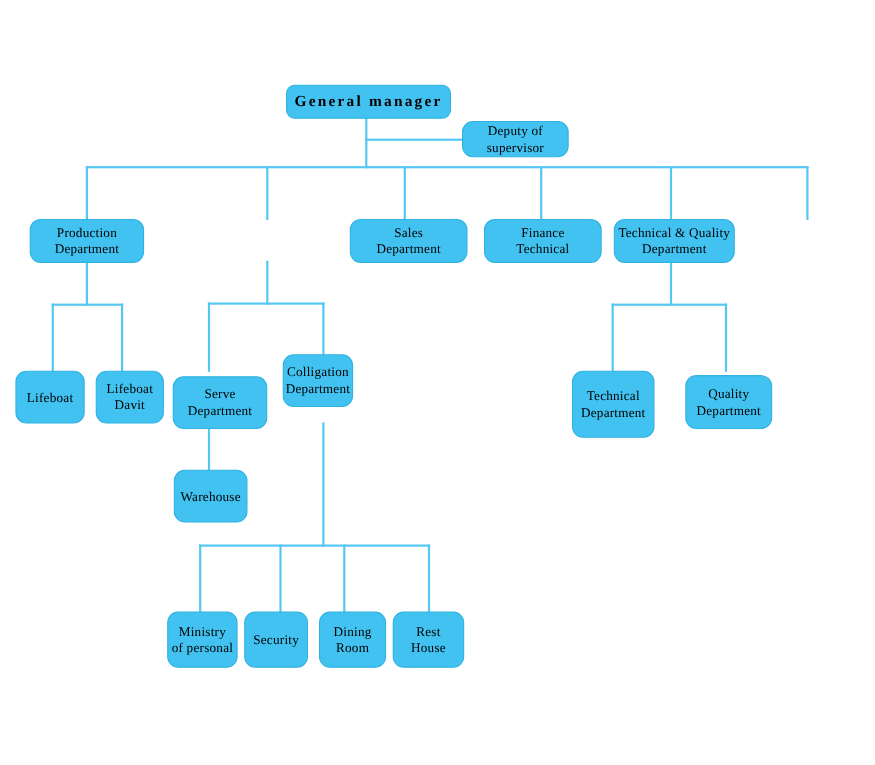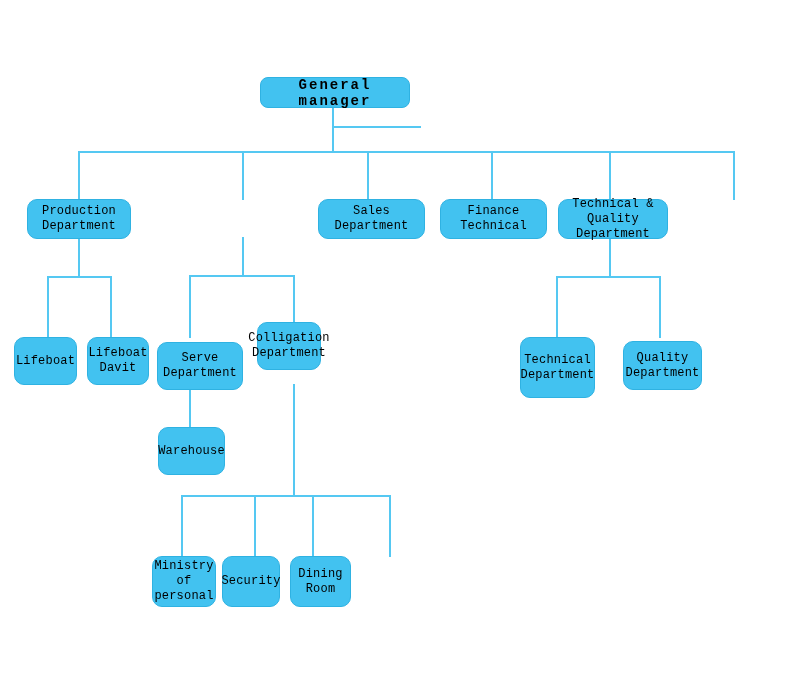--- a/index.html
+++ b/index.html
@@ -9,21 +9,21 @@
     --text: #000000;
     --background: #ffffff;
   }
   * { margin: 0; padding: 0; box-sizing: border-box; }
   html, body { background: var(--background); }
   #canvas {
     position: relative;
     width: 795px;
     height: 695px;
     background: var(--background);
-    font-family: Liberation Mono, monospace;
+    font-family: Liberation Serif, serif;
     overflow: hidden;
   }
   .node {
     position: absolute;
     background: var(--box-fill);
     border: 1px solid var(--box-border);
     border-radius: 10px;
     display: flex;
     align-items: center;
     justify-content: center;
@@ -86,20 +86,24 @@
 
   <div class="vl" style="left:609px;top:237px;height:41px"></div>
   <div class="hl" style="left:556px;top:276px;width:105px"></div>
   <div class="vl" style="left:556px;top:276px;height:62px"></div>
   <div class="vl" style="left:659px;top:276px;height:62px"></div>
 
   <div class="node big" style="left:260px;top:77px;width:150px;height:31px">
     <span class="lbl">General manager</span>
   </div>
 
+  <div class="node" style="left:420px;top:110px;width:97px;height:33px">
+    <span class="lbl">Deputy of
+supervisor</span>
+  </div>
 
   <div class="node" style="left:27px;top:199px;width:104px;height:40px">
     <span class="lbl">Production
 Department</span>
   </div>
 
 
   <div class="node" style="left:318px;top:199px;width:107px;height:40px">
     <span class="lbl">Sales
 Department</span>
@@ -156,14 +160,18 @@
   <div class="node" style="left:152px;top:556px;width:64px;height:51px">
     <span class="lbl">Ministry
 of personal</span>
   </div>
 
   <div class="node" style="left:290px;top:556px;width:61px;height:51px">
     <span class="lbl">Dining
 Room</span>
   </div>
 
+  <div class="node" style="left:357px;top:556px;width:65px;height:51px">
+    <span class="lbl">Rest
+House</span>
+  </div>
 
 </div>
 
 </body></html>

